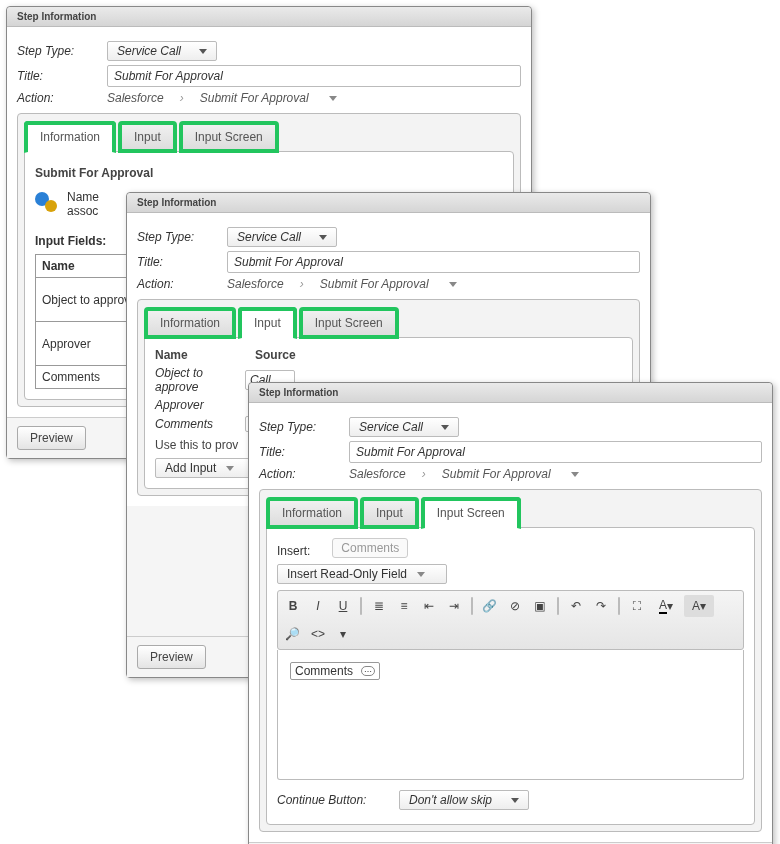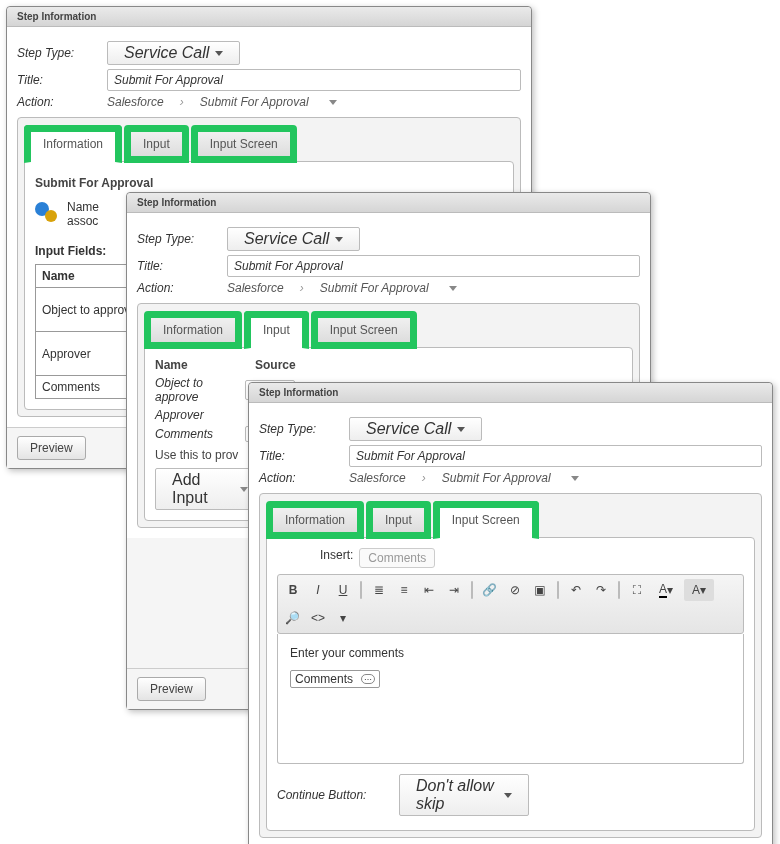--- a/index.html
+++ b/index.html
@@ -31,24 +31,24 @@
     font-size: 10px;
   }
   .dialog-body {
     padding: 10px;
     background: #fff;
   }
   .form-row { display: flex; align-items: center; margin: 4px 0; font-style: italic; }
   .form-label { width: 90px; color: #333; }
   .select {
     display: inline-flex; align-items: center; gap: 6px;
-    border: 1px solid #bbb; padding: 2px 16px;
+    border: 1px solid #bbb; padding: 2px 9px;
     background: linear-gradient(#fff,#eee);
     border-radius: 2px;
-    font-size: 16px;
+    font-size: 12px;
     min-width: 110px;
     cursor: pointer;
   }
   .select .caret {
     margin-left: auto;
     width: 0; height: 0;
     border-left: 4px solid transparent;
     border-right: 4px solid transparent;
     border-top: 5px solid #555;
   }
@@ -77,21 +77,21 @@
     border-radius: 4px;
     background: #f3f3f3;
     padding: 6px;
   }
   .tabrow {
     display: flex;
     gap: 2px;
     margin-bottom: -1px;
   }
   .tab {
-    border: 7px solid #22c55e;
+    border: 4px solid #22c55e;
     background: linear-gradient(#f0f0f0,#ddd);
     padding: 5px 12px;
     border-radius: 4px 4px 0 0;
     color: #555;
     cursor: pointer;
     position: relative;
     top: 1px;
   }
   .tab.active {
     background: #fff;
@@ -358,23 +358,27 @@
       </div>
     </div>
 
     <div class="tabs">
       <div class="tabrow">
         <div class="tab">Information</div>
         <div class="tab">Input</div>
         <div class="tab active">Input Screen</div>
       </div>
       <div class="tab-content">
-        <div style="display:flex; align-items:flex-start; gap:6px;margin-left:43px;">
+        <div style="display:flex; align-items:flex-end; gap:22px;">
           <span>Insert:</span>
           <span class="pill">Comments</span>
+        </div>
+        <div class="select" style="margin-top:6px; width:170px;">
+          <span>Insert Read-Only Field</span>
+            <span class="caret-small"></span>
         </div>
 
         <div class="toolbar">
           <div class="tbtn">
               <b>B</b>
             </div>
           <div class="tbtn">
               <i>I</i>
             </div>
           <div class="tbtn">
@@ -396,21 +400,20 @@
           <div class="tbtn">⛶</div>
           <div class="tbtn" style="width:30px;"><span style="border-bottom:2px solid #000">A</span>▾</div>
           <div class="tbtn" style="width:30px; background:#ddd;"><span>A</span>▾</div>
           <div style="flex-basis:100%; height:0;"></div>
           <div class="tbtn">🔎</div>
           <div class="tbtn">&lt;&gt;</div>
           <div class="tbtn">▾</div>
         </div>
 
         <div class="editor-area">
-          <div style="margin-bottom:10px;">Enter your comments</div>
           <span class="field-chip">
             <span>Comments</span>
             <span class="more">⋯</span>
           </span>
         </div>
 
         <div class="form-row" style="margin-top:10px;">
           <div style="width:110px;">Continue Button:</div>
           <div style="width:12px;"></div>
           <div class="select" style="width:130px;">

